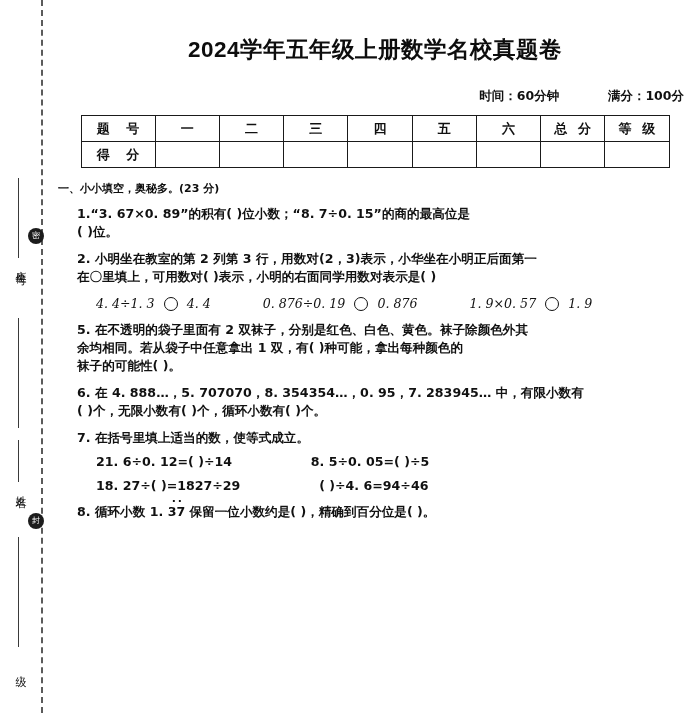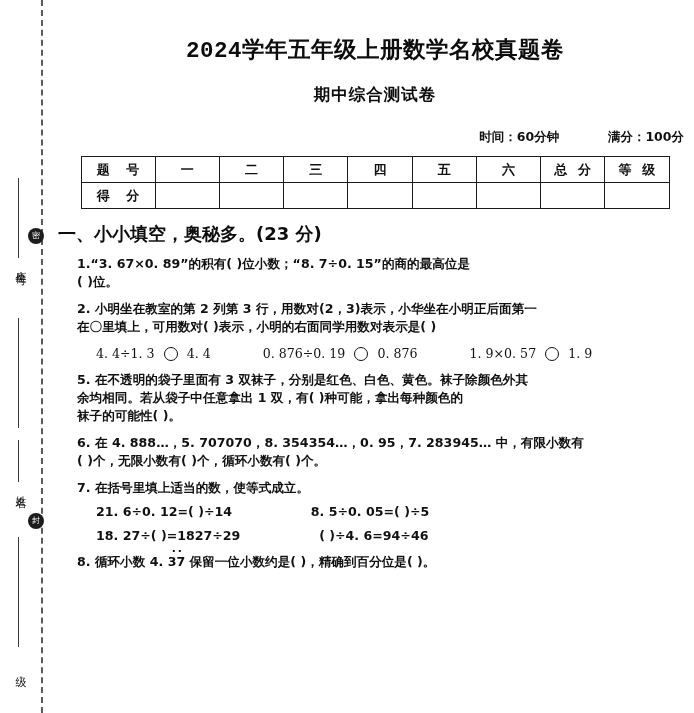--- a/index.html
+++ b/index.html
@@ -35,21 +35,21 @@
   }
   .vline { position: absolute; left: 18px; width: 0; border-left: 1.5px solid #3a3a3a; }
 
   
   .content { position: absolute; left: 56px; top: 0; width: 638px; height: 713px; }
 
   .title-main {
     text-align: center; margin-top: 34px;
     font-size: 22.5px; font-weight: bold; letter-spacing: 0.5px;
     color: #0d0d0d;
-    font-family: Liberation Mono, monospace;
+    font-family: Liberation Sans, sans-serif;
     white-space: nowrap;
   }
   .title-sub {
     text-align: center; margin-top: 19px;
     font-size: 16.5px; font-weight: bold; letter-spacing: 1px;
     color: #0d0d0d;
     font-family: "DejaVu Sans", "Liberation Sans", sans-serif;
   }
   .meta-row {
     margin-top: 23px; padding-right: 10px;
@@ -70,32 +70,32 @@
     font-size: 13px; font-weight: bold; color: #111;
     font-family: "DejaVu Sans", "Liberation Sans", sans-serif;
     letter-spacing: 3px; padding-left: 3px; margin-left: 22px;
   }
   .score-table td.hcell { width: 74px; letter-spacing: 6px; padding-left: 6px; }
   .score-table td.blank { letter-spacing: 0; }
 
   
   .section-title {
     margin: 13px 0 0 2px;
-    font-size: 18px; font-weight: bold; color: #0d0d0d;
+    font-size: 11px; font-weight: bold; color: #0d0d0d;
     font-family: "DejaVu Sans", "Liberation Sans", sans-serif;
   }
   .q { margin-top: 9px; font-size: 12.6px; color: #111; line-height: 1.42;
        font-family: "DejaVu Sans", "Liberation Sans", sans-serif; font-weight: bold; }
   .q .ln { display: block; white-space: nowrap; }
   .q .ln.ind { padding-left: 21px; }
   .q .ln.first { padding-left: 21px; }
 
   .exprrow { display: block; margin-top: 7px; padding-left: 40px; white-space: nowrap;
              font-size: 12.6px; font-weight: normal;
-             font-family: "DejaVu Serif", "Liberation Serif", serif; }
+             font-family: "DejaVu Serif", "Liberation Serif", serif; font-style: italic; }
   .exprrow .spacer { display: inline-block; width: 44px; }
   .exprrow2 { display: block; margin-top: 6px; padding-left: 40px; white-space: nowrap;
              font-size: 12.6px; font-weight: bold;
              font-family: "DejaVu Sans", "Liberation Sans", sans-serif; }
   .exprrow2 .spacer { display: inline-block; width: 70px; }
 
   .circ {
     display: inline-block; width: 14px; height: 14px;
     border: 1.4px solid #111; border-radius: 50%;
     vertical-align: -3px; margin: 0 5px;
@@ -124,21 +124,20 @@
 
     <div class="vtext" style="left:12px; top:668px;">级：</div>
 
     <div class="seal-badge mi">密</div>
     <div class="seal-badge feng">封</div>
   </div>
 
   <div class="content">
 
     <div class="title-main">2024学年五年级上册数学名校真题卷</div>
-    <div class="title-sub">期中综合测试卷</div>
 
     <div class="meta-row">
       <span>时间：60分钟</span>
       <span class="gap"></span>
       <span>满分：100分</span>
     </div>
 
     <table class="score-table">
       <tbody>
           <tr>
@@ -189,21 +188,21 @@
         <span>0. 876</span>
         <span class="spacer"></span>
         <span>1. 9×0. 57</span>
         <span class="circ"></span>
         <span>1. 9</span>
       </span>
     </div>
 
 
     <div class="q">
-      <span class="ln first">5. 在不透明的袋子里面有 3 双袜子，分别是红色、白色、黄色。袜子除颜色外其</span>
+      <span class="ln first">5. 在不透明的袋子里面有 2 双袜子，分别是红色、白色、黄色。袜子除颜色外其</span>
       <span class="ln ind">余均相同。若从袋子中任意拿出 1 双，有(            )种可能，拿出每种颜色的</span>
       <span class="ln ind">袜子的可能性(            )。</span>
     </div>
 
     <div class="q">
       <span class="ln first">6. 在 4. 888…，5. 707070，8. 354354…，0. 95，7. 283945… 中，有限小数有</span>
       <span class="ln ind">(          )个，无限小数有(           )个，循环小数有(           )个。</span>
     </div>
 
     <div class="q">
@@ -215,18 +214,18 @@
       </span>
       <span class="exprrow2">
         <span>18. 27÷(          )=1827÷29</span>
         <span class="spacer"></span>
         <span>(          )÷4. 6=94÷46</span>
       </span>
     </div>
 
     <div class="q">
       <span class="ln first">
-        <span>8. 循环小数 4. </span><span class="rep">37</span><span> 保留一位小数约是(            )，精确到百分位是(          )。</span>
+        <span>8. 循环小数 1. </span><span class="rep">37</span><span> 保留一位小数约是(            )，精确到百分位是(          )。</span>
       </span>
     </div>
 
   </div>
 </div>
 
 </body></html>

